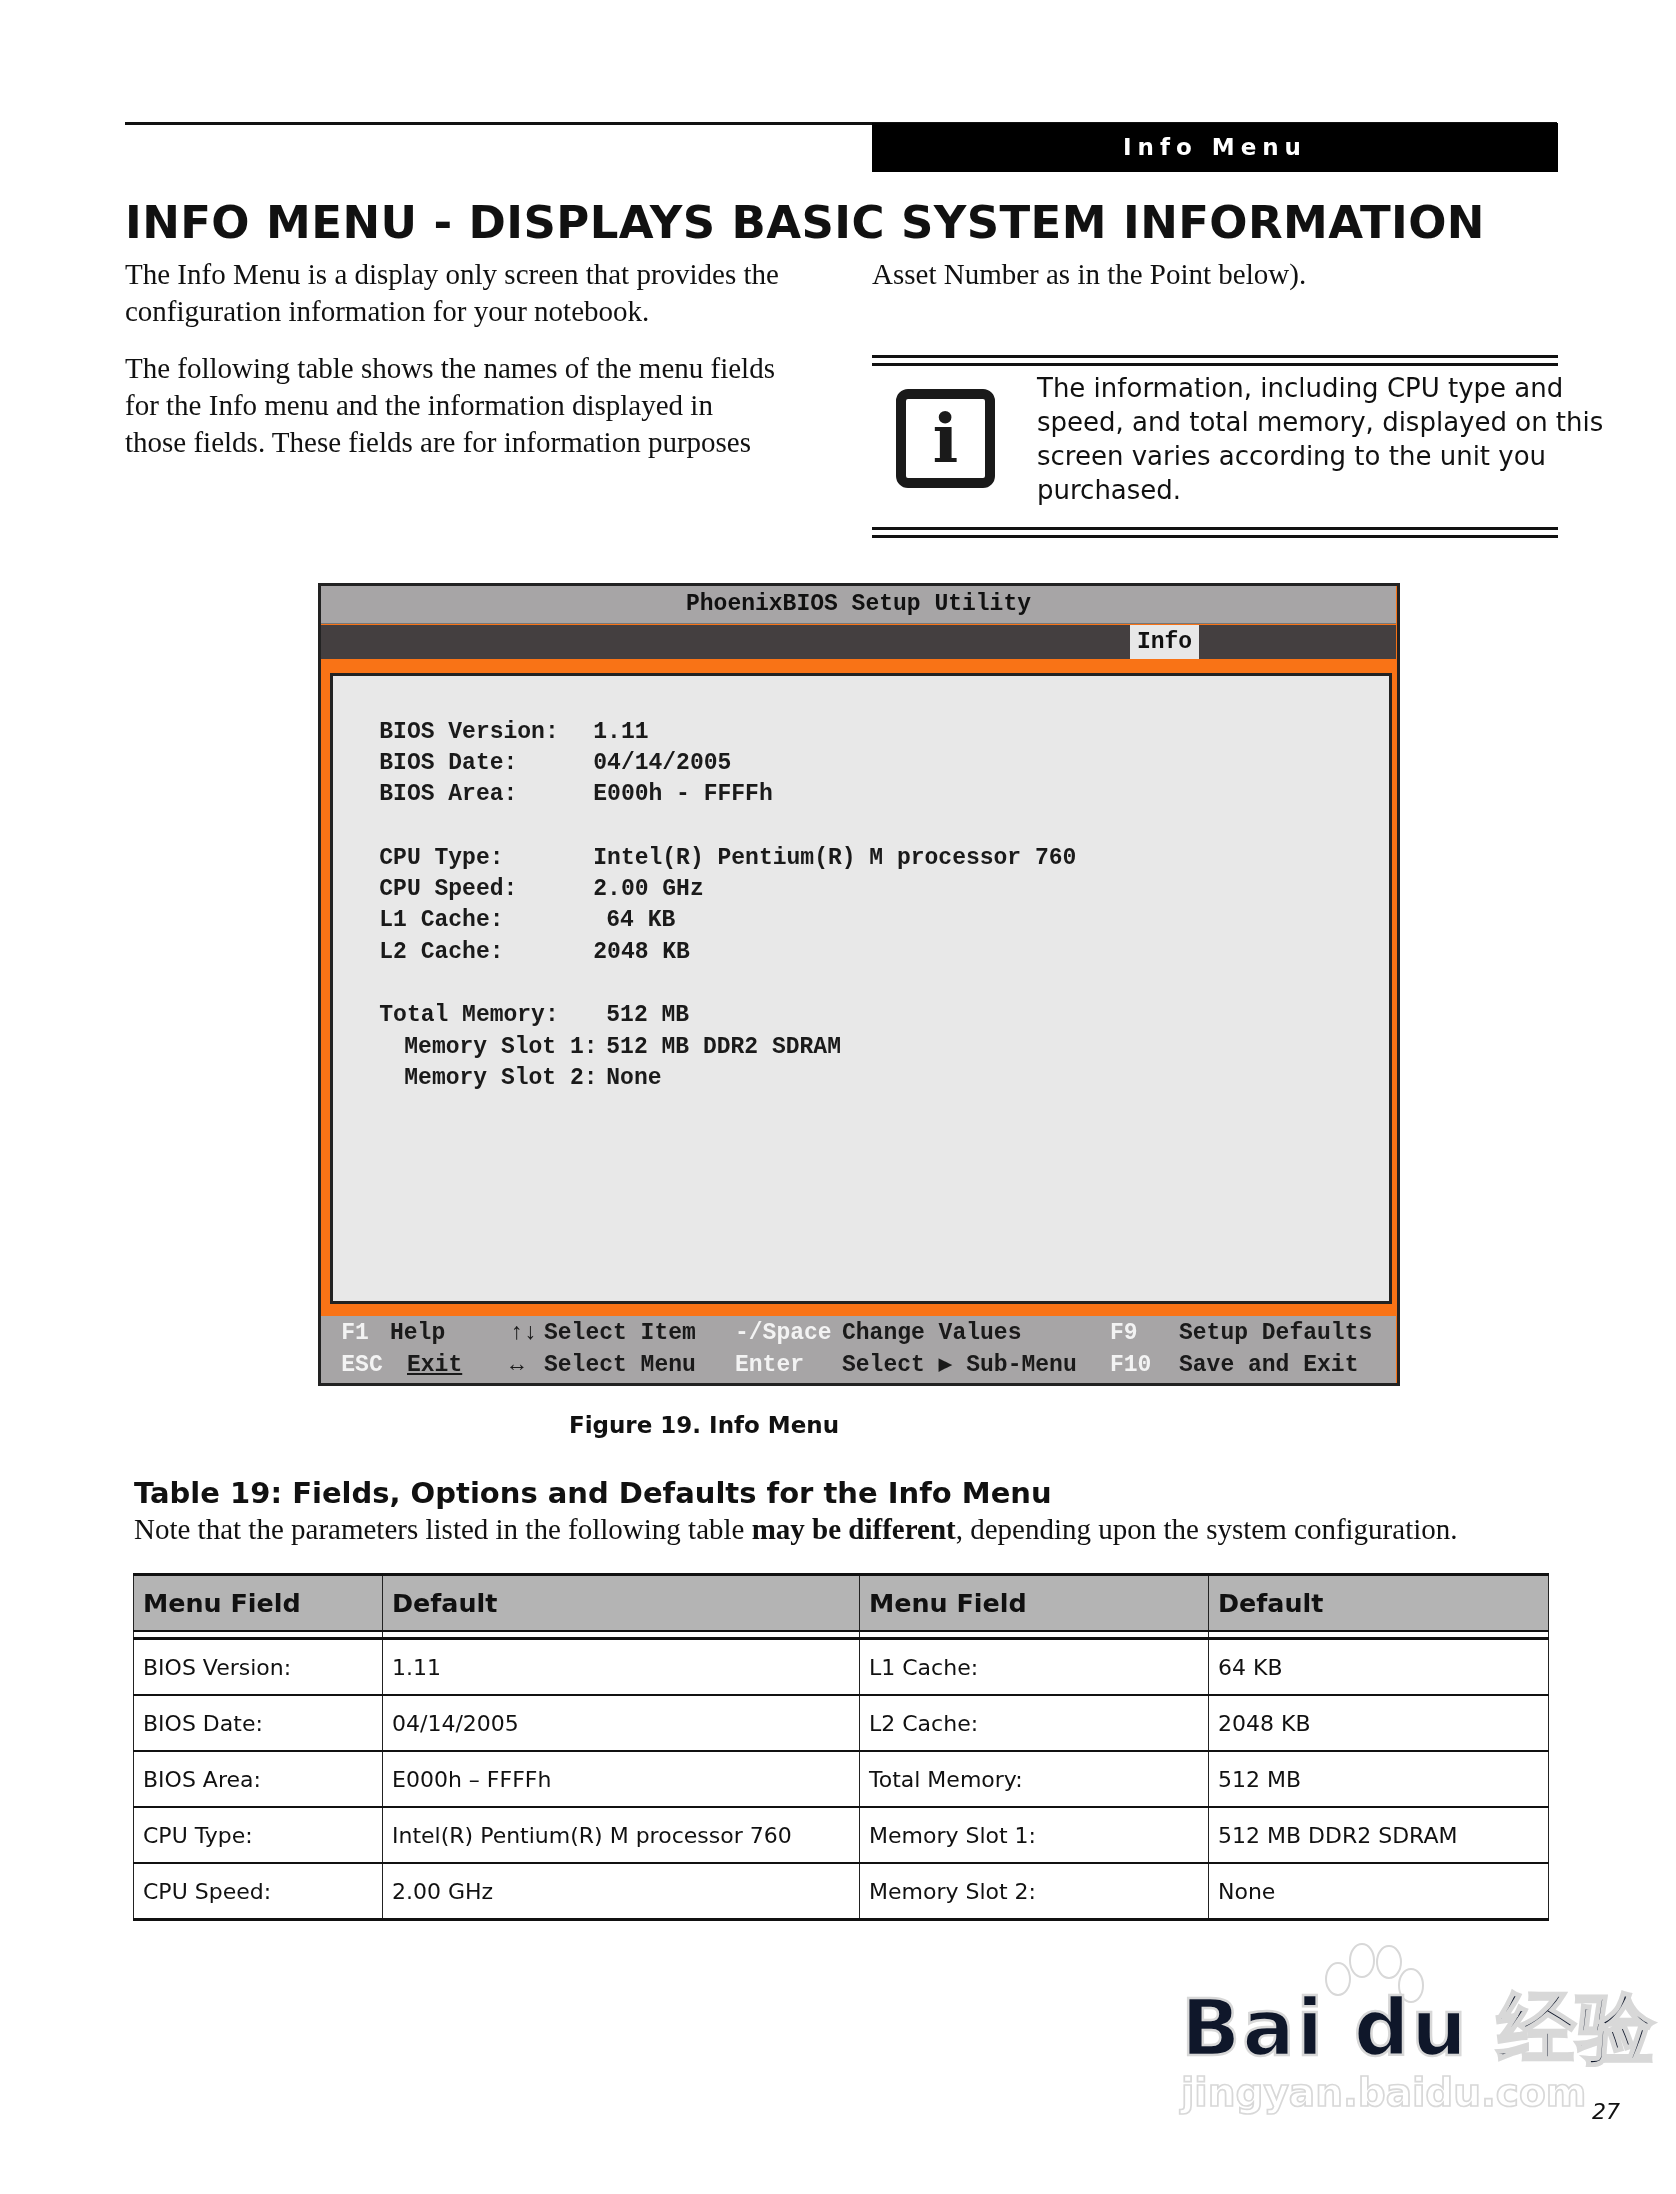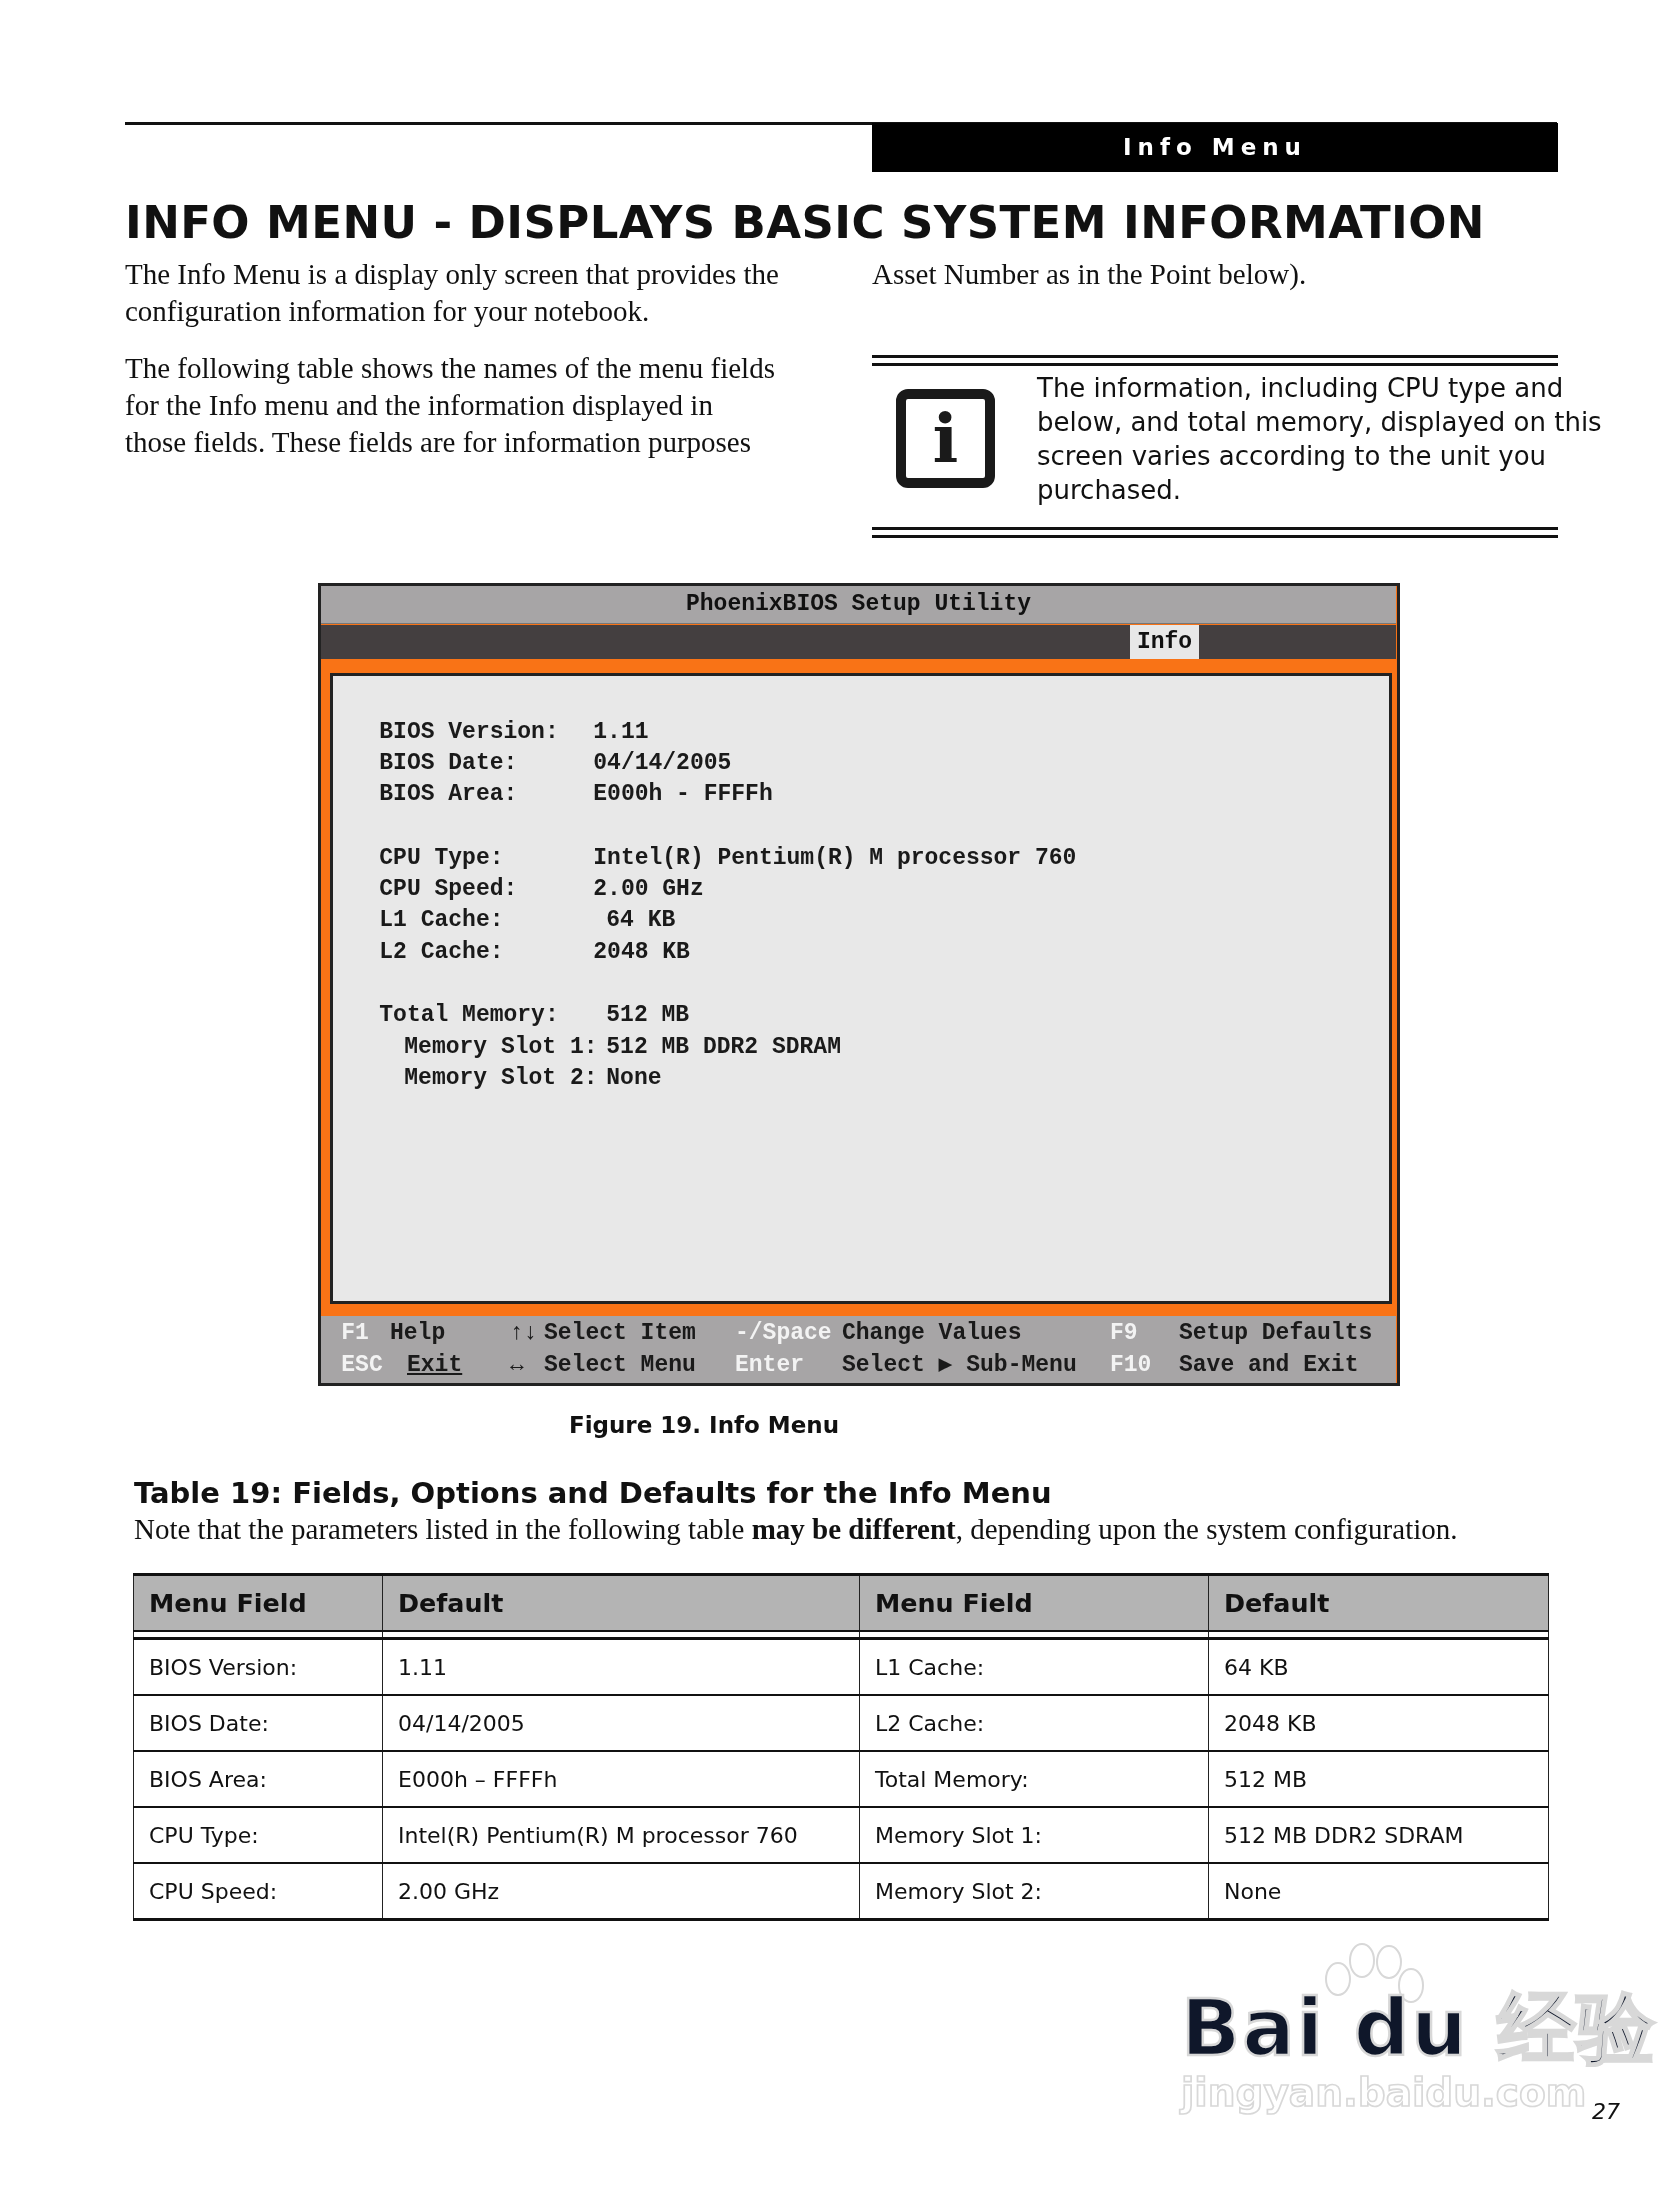--- a/index.html
+++ b/index.html
@@ -53,21 +53,21 @@
 
   #figure-caption { left: 0; top: 1412px; width: 1408px; text-align: center; font-size: 23px; font-weight: bold; }
 
   #table-title { left: 134px; top: 1476px; font-size: 29px; font-weight: bold; white-space: nowrap; }
   #table-note { left: 134px; top: 1513px; font-size: 29px; white-space: nowrap; }
   #table-note b { font-weight: bold; }
 
   
   #defaults-table { left: 133px; top: 1573px; width: 1415px; border-collapse: collapse; table-layout: fixed; }
   #defaults-table th, #defaults-table td { border-left: 1.7px solid #222; border-right: 1.7px solid #222; text-align: left;
-    padding: 0 0 0 15px; vertical-align: middle; }
+    padding: 0 0 0 9px; vertical-align: middle; }
   #defaults-table th { background: #b4b4b4; height: 54px; font-size: 25.4px; font-weight: bold; border-top: 3.4px solid #111; }
   #defaults-table tr.spacer td { height: 5.1px; padding: 0; border-top: 2.5px solid #111; border-bottom: 3.4px solid #111; background: #fff; }
   #defaults-table td { height: 54px; font-size: 22px; border-bottom: 2.5px solid #111; }
   #defaults-table tr:last-child td { border-bottom: 3.4px solid #111; }
   #defaults-table col.c1 { width: 249px; }
   #defaults-table col.c2 { width: 477px; }
   #defaults-table col.c3 { width: 349px; }
   #defaults-table col.c4 { width: 340px; }
 
   
@@ -102,21 +102,21 @@
   <div>Asset Number as in the Point below).</div>
 </div>
 
 <div class="abs note-rule" style="top:355px;"></div>
 <div class="abs note-rule" style="top:363px;"></div>
 <div id="note-icon" class="abs">
   <div id="note-icon-glyph">i</div>
 </div>
 <div id="note-text" class="abs sans">
   <div>The information, including CPU type and</div>
-  <div>below, and total memory, displayed on this</div>
+  <div>speed, and total memory, displayed on this</div>
   <div>screen varies according to the unit you</div>
   <div>purchased.</div>
 </div>
 <div class="abs note-rule" style="top:527px;"></div>
 <div class="abs note-rule" style="top:535px;"></div>
 
 <div id="bios" class="abs mono">
   <div id="bios-titlebar" class="abs"></div>
   <div id="bios-title" class="abs">PhoenixBIOS Setup Utility</div>
   <div id="bios-menubar" class="abs"></div>

